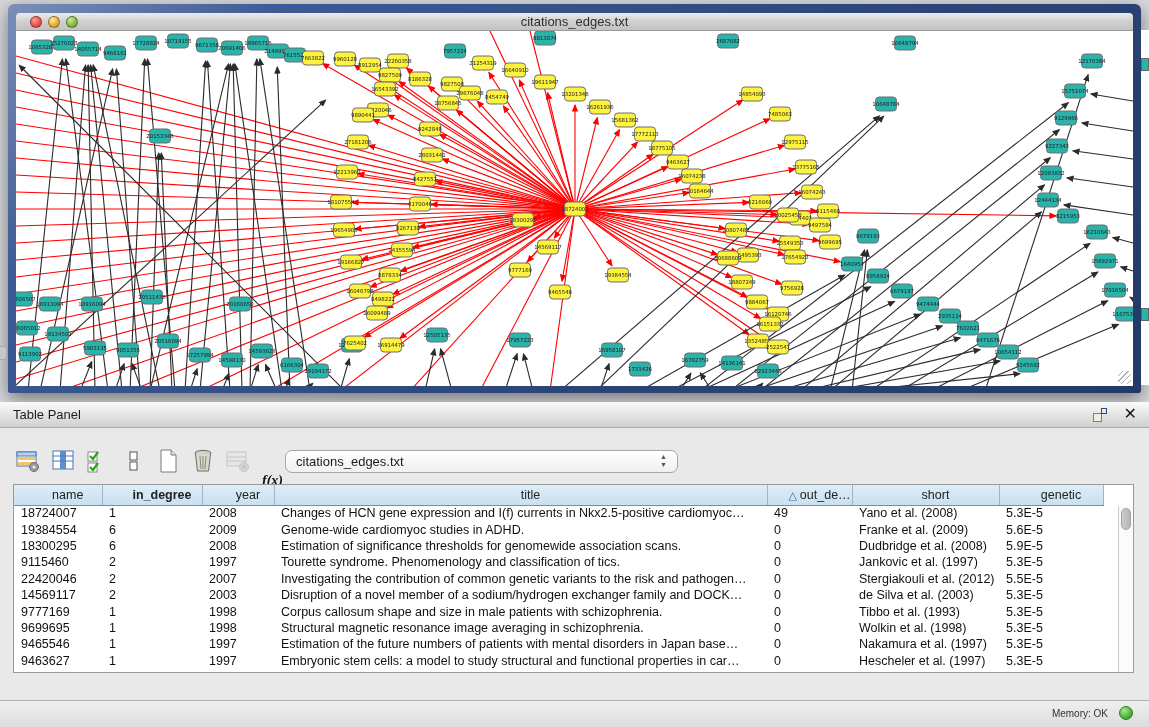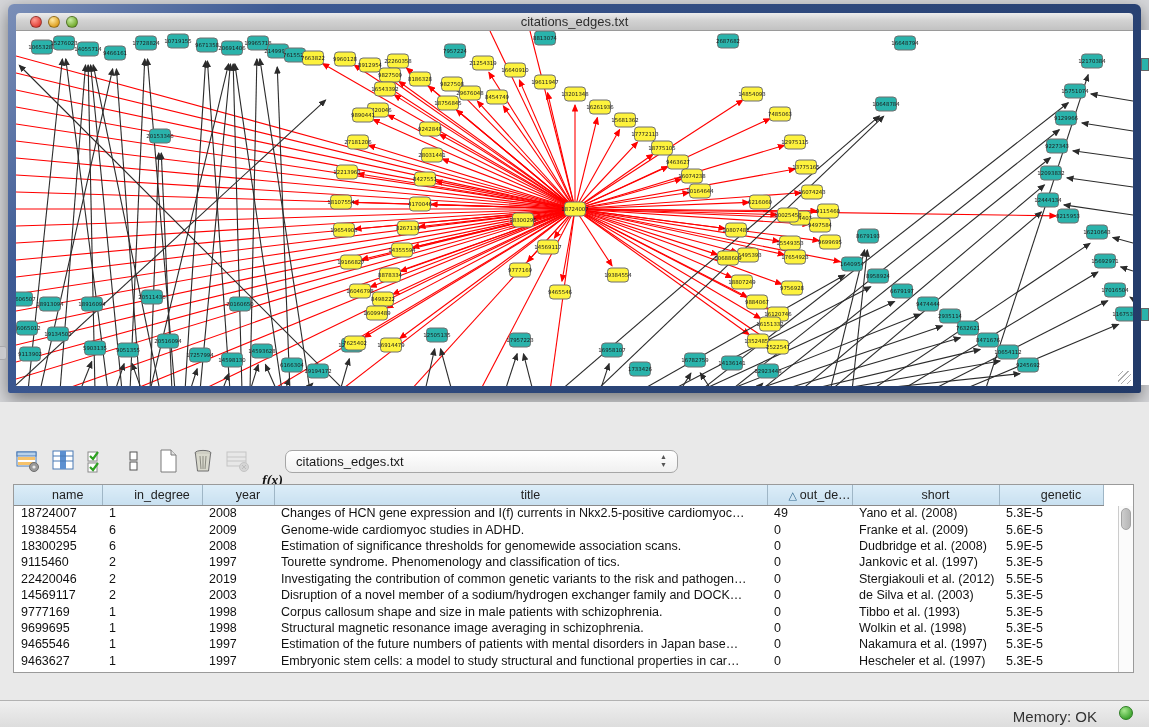--- a/index.html
+++ b/index.html
@@ -59,21 +59,21 @@
   .tabs { position:absolute; left:50%; top:272px; transform:translateX(-50%); display:flex;
     border:1px solid #9c9c9c; border-radius:5px; overflow:hidden; background:#fff;
     box-shadow:0 1px 1px rgba(0,0,0,.15); }
   .tab { height:21px; line-height:21px; padding:0 14px; font-size:12.5px; color:#1c1c1c; background:#fff; border-right:1px solid #c4c4c4; }
   .tab:last-child { border-right:none; }
   .tab.selected { background:linear-gradient(#8d8d8d,#707070); color:#efefef; border-right:1px solid #6a6a6a; }
 
   
   .statusbar { position:absolute; left:0; top:700px; width:1149px; height:27px;
     background:linear-gradient(#efefef,#dddddd); border-top:1px solid #b2b2b2; }
-  .mem-label { position:absolute; right:52px; top:7px; font-size:15px; color:#333; }
+  .mem-label { position:absolute; right:41px; top:7px; font-size:10px; color:#333; }
   .mem-dot { position:absolute; right:16px; top:5px; width:14px; height:14px; border-radius:50%;
     background:radial-gradient(circle at 35% 30%,#a6e88e,#3da32e 75%); border:1px solid #2c7d22; }
 
   .left-handle { position:absolute; left:0; top:346px; width:7px; height:14px; background:#c8c8cc;
     border:1px solid #a8a8ac; border-left:none; border-radius:0 3px 3px 0; }
 </style>
 </head>
 <body>
 
 <div class="net-window">
@@ -800,20 +800,28 @@
     <div class="resize-grip"></div>
   </div>
 </div>
 <div class="behind-strip">
   <div class="stub" style="top:28px"></div>
   <div class="stub" style="top:278px"></div>
 </div>
 <div class="left-handle"></div>
 
 <div class="table-panel">
+  <div class="panel-header">
+    <div class="ph-title">Table Panel</div>
+    <div class="float-icon">
+        <div class="sq1"></div>
+        <div class="sq2"></div>
+      </div>
+    <div class="close-icon">✕</div>
+  </div>
 
   <div class="toolbar">
     <div class="tb-icon">
       <svg width="26" height="26">
           <rect x="2" y="4" width="19" height="14" fill="#fff" stroke="#4a7ab5"></rect>
           <rect x="2" y="4" width="19" height="4" fill="#b9d2ea" stroke="#4a7ab5"></rect>
           <rect x="3" y="9" width="17" height="3" fill="#f6c26a"></rect>
           <rect x="3" y="14" width="17" height="3" fill="#f6c26a"></rect>
           <circle cx="19" cy="19" r="4.5" fill="#9a9a9a" stroke="#6e6e6e"></circle>
           <circle cx="19" cy="19" r="1.6" fill="#e8e8e8"></circle>
@@ -873,21 +881,21 @@
   <div class="selector">
     <span>citations_edges.txt</span>
     <span class="arrows">▲<br>▼</span>
   </div>
 
   <div class="table-box">
     <table class="grid">
       <thead>
           <tr>
             <th style="width: 88px;">name</th>
-            <th style="width: 100px;">in_degree</th>
+            <th style="width: 100px; font-weight: bold;">in_degree</th>
             <th style="width: 72px;">year</th>
             <th style="width: 493px;">title</th>
             <th style="width: 85px;"><span class="sort-glyph">△</span>out_de…</th>
             <th style="width: 147px;">short</th>
             <th style="width: 104px;">genetic</th>
           </tr>
         </thead>
       <tbody>
           <tr>
             <td>18724007</td>
@@ -921,21 +929,21 @@
             <td>2</td>
             <td>1997</td>
             <td>Tourette syndrome. Phenomenology and classification of tics.</td>
             <td>0</td>
             <td>Jankovic et al. (1997)</td>
             <td>5.3E-5</td>
           </tr>
           <tr>
             <td>22420046</td>
             <td>2</td>
-            <td>2019</td>
+            <td>2007</td>
             <td>Investigating the contribution of common genetic variants to the risk and pathogen…</td>
             <td>0</td>
             <td>Stergiakouli et al. (2012)</td>
             <td>5.5E-5</td>
           </tr>
           <tr>
             <td>14569117</td>
             <td>2</td>
             <td>2003</td>
             <td>Disruption of a novel member of a sodium/hydrogen exchanger family and DOCK…</td>

